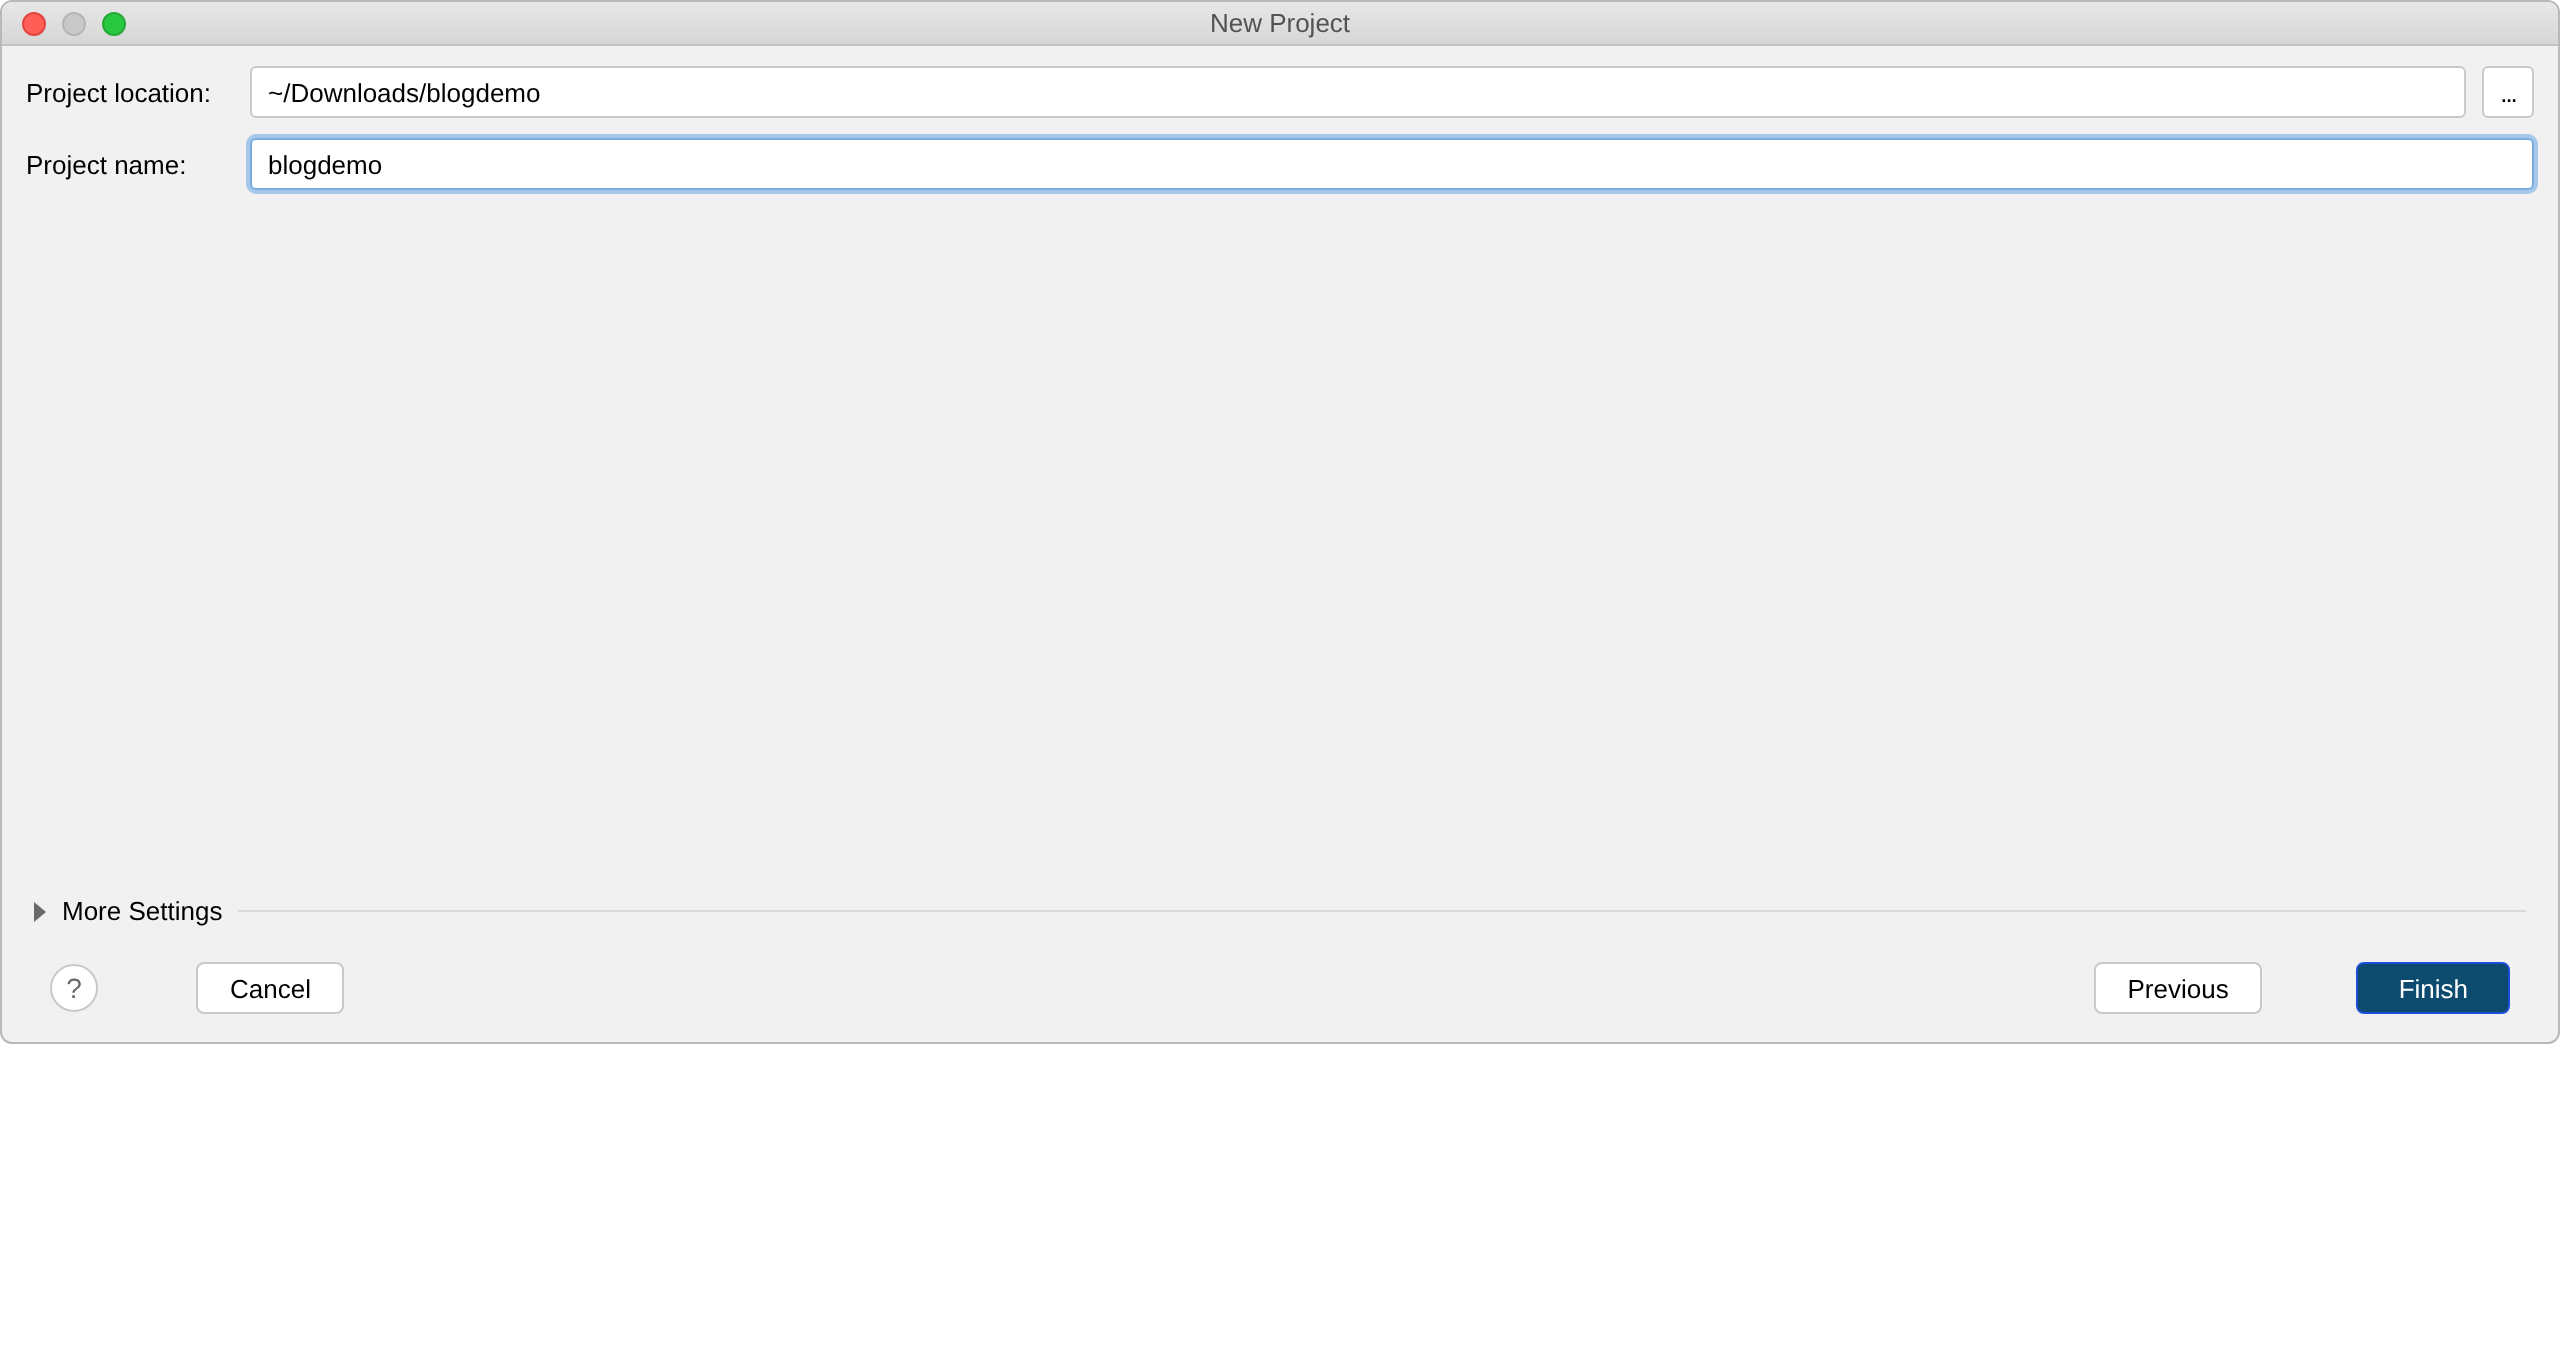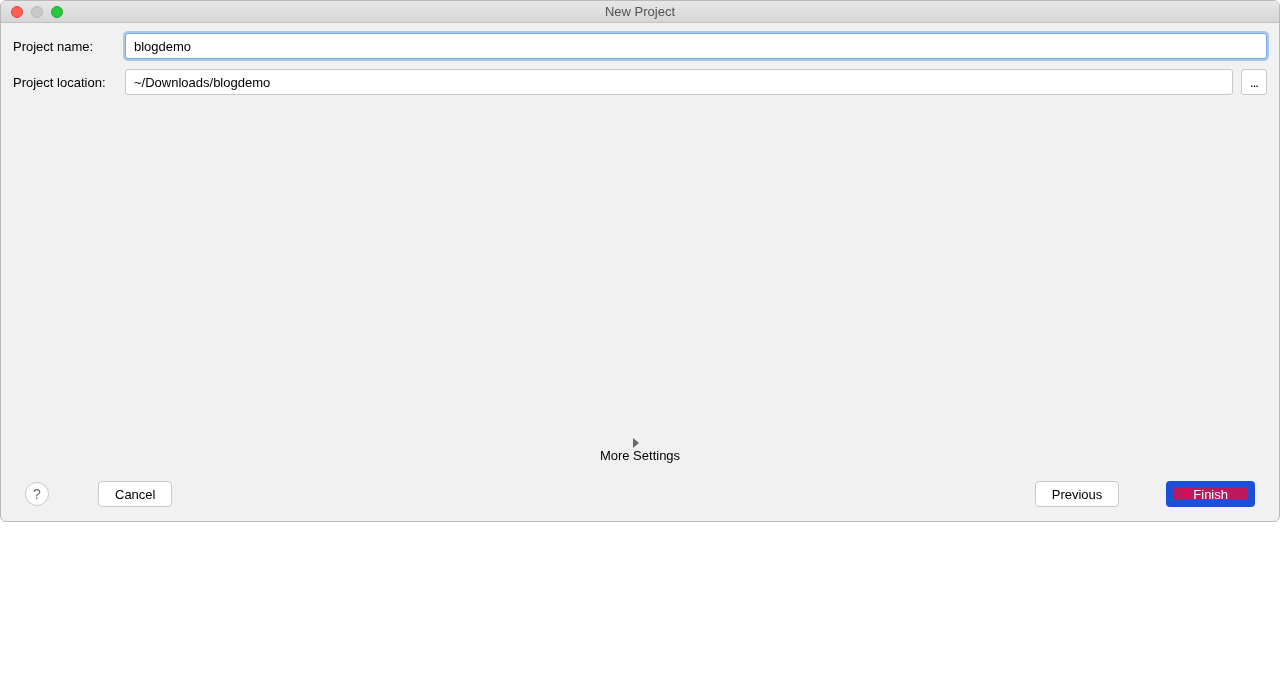--- a/index.html
+++ b/index.html
@@ -105,21 +105,20 @@
       letter-spacing: -1px;
     }
     .spacer {
       flex: 1;
     }
     .settings-row {
       display: flex;
       align-items: center;
       padding: 6px 4px 6px 4px;
       cursor: pointer;
-      flex-direction: column;
     }
     .settings-divider {
       flex: 1;
       height: 1px;
       background: #d9d9d9;
       margin-left: 8px;
     }
     .triangle-right {
       width: 0;
       height: 0;
@@ -159,22 +158,22 @@
       font-size: 13px;
       color: #000;
       cursor: pointer;
       font-family: inherit;
       display: flex;
       align-items: center;
       justify-content: center;
       margin-left: 37px;
     }
     .btn.primary {
-      background: #be185d;
-      border: 7px solid #1d4ed8;
+      background: #0c4a6e;
+      border: 1px solid #1d4ed8;
       color: #ffffff;
       padding: 0 20px;
     }
     .footer-left {
       display: flex;
       align-items: center;
       gap: 12px;
     }
     .footer-right {
       display: flex;
@@ -193,28 +192,28 @@
       <div class="traffic-light tl-close"></div>
       <div class="traffic-light tl-min"></div>
       <div class="traffic-light tl-zoom"></div>
     </div>
     <div class="title">New Project</div>
   </div>
 
   <div class="content">
 
     <div class="form-row">
-      <div class="form-label">Project name:</div>
-      <input type="text" class="text-input focused" value="blogdemo" style="">
-    </div>
-
-    <div class="form-row">
       <div class="form-label">Project location:</div>
       <input type="text" class="text-input" value="~/Downloads/blogdemo" style="">
       <div class="browse-btn">...</div>
+    </div>
+
+    <div class="form-row">
+      <div class="form-label">Project name:</div>
+      <input type="text" class="text-input focused" value="blogdemo" style="">
     </div>
 
     <div class="spacer"></div>
 
     <div class="settings-row">
       <div class="triangle-right"></div>
       <div class="more-settings-label">More Settings</div>
       <div class="settings-divider"></div>
     </div>
 

